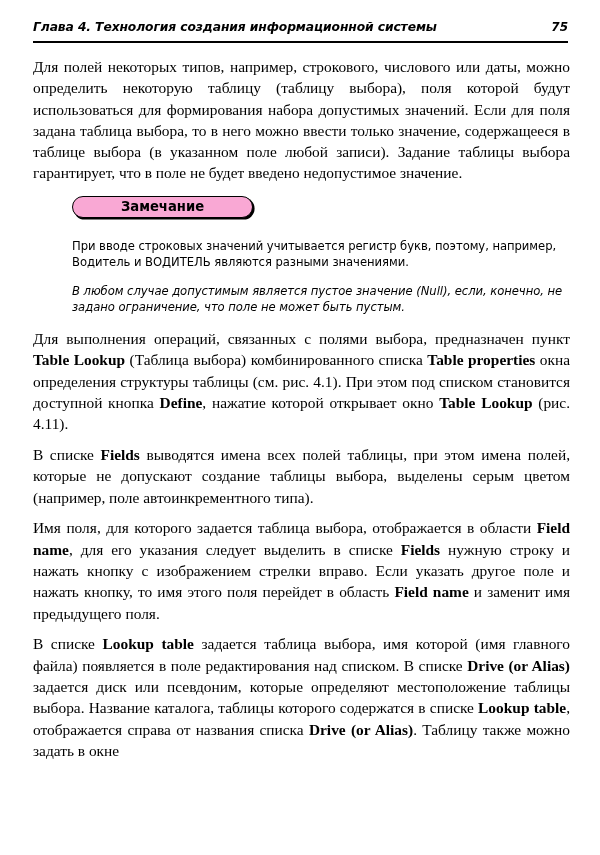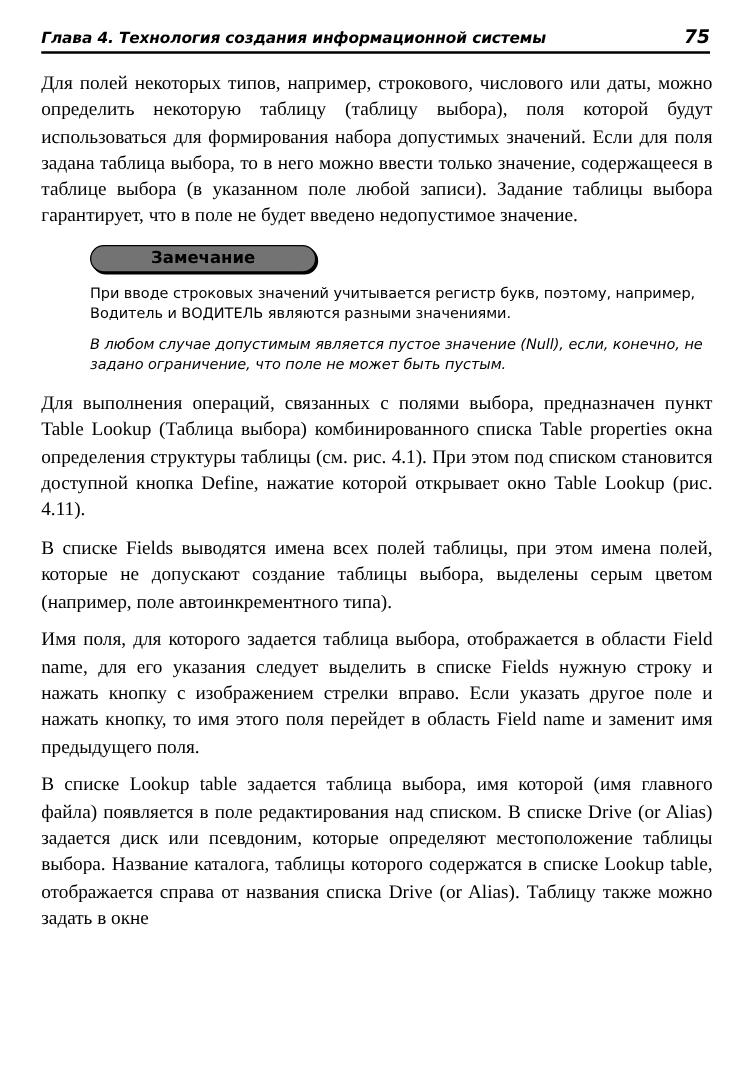--- a/index.html
+++ b/index.html
@@ -38,21 +38,21 @@
     font-style: italic;
     font-weight: bold;
     font-size: 12.3px;
     letter-spacing: -0.1px;
     white-space: nowrap;
   }
   .header-page {
     font-family: "DejaVu Sans", sans-serif;
     font-style: italic;
     font-weight: bold;
-    font-size: 15px;
+    font-size: 12px;
     text-align: right;
   }
   .header-rule {
     position: absolute;
     left: 33px;
     top: 41px;
     width: 535px;
     height: 2px;
     background: #000000;
   }
@@ -67,21 +67,21 @@
   p.body {
     margin: 0 0 9.5px 0;
     font-family: "Liberation Serif", serif;
     font-size: 15.4px;
     line-height: 21.3px;
     text-align: justify;
     text-justify: inter-word;
     hyphens: none;
   }
   p.body:last-child { margin-bottom: 0; }
-  .b { font-weight: normal; }
+  .b { font-weight: bold; }
   .i { }
 
   
   .note-block {
     margin: 12.5px 0 13px 0;
     position: relative;
   }
   .note-badge-wrap {
     padding-left: 39px;
   }
@@ -91,28 +91,28 @@
     min-width: 181px;
     text-align: center;
     padding: 2px 26px 3px 26px;
     border: 1.6px solid #000000;
     border-radius: 13px;
     box-shadow: 1.6px 1.6px 0 0 #000000;
     font-family: "DejaVu Sans", sans-serif;
     font-weight: bold;
     font-size: 13.2px;
     line-height: 15px;
-    background: #737373;
+    background: #f9a8d4;
   }
   .note-body {
     padding-left: 39px;
     padding-top: 8px;
   }
   p.note-para {
-    margin: 0 0 8px 0;
+    margin: 12px 0 8px 0;
     font-family: "DejaVu Sans", sans-serif;
     font-size: 11.6px;
     line-height: 16.2px;
     text-align: left;
     letter-spacing: -0.05px;
   }
   p.note-para:last-child { margin-bottom: 0; font-style: italic; }
 </style>
 </head>
 <body>

